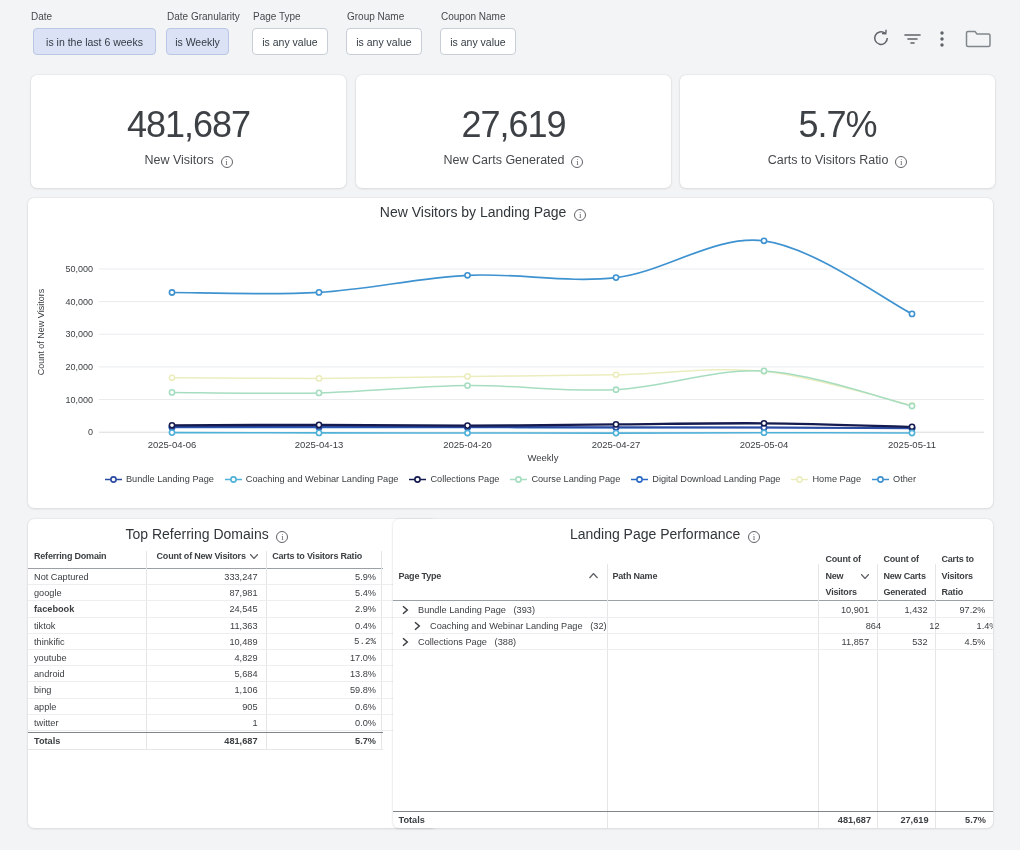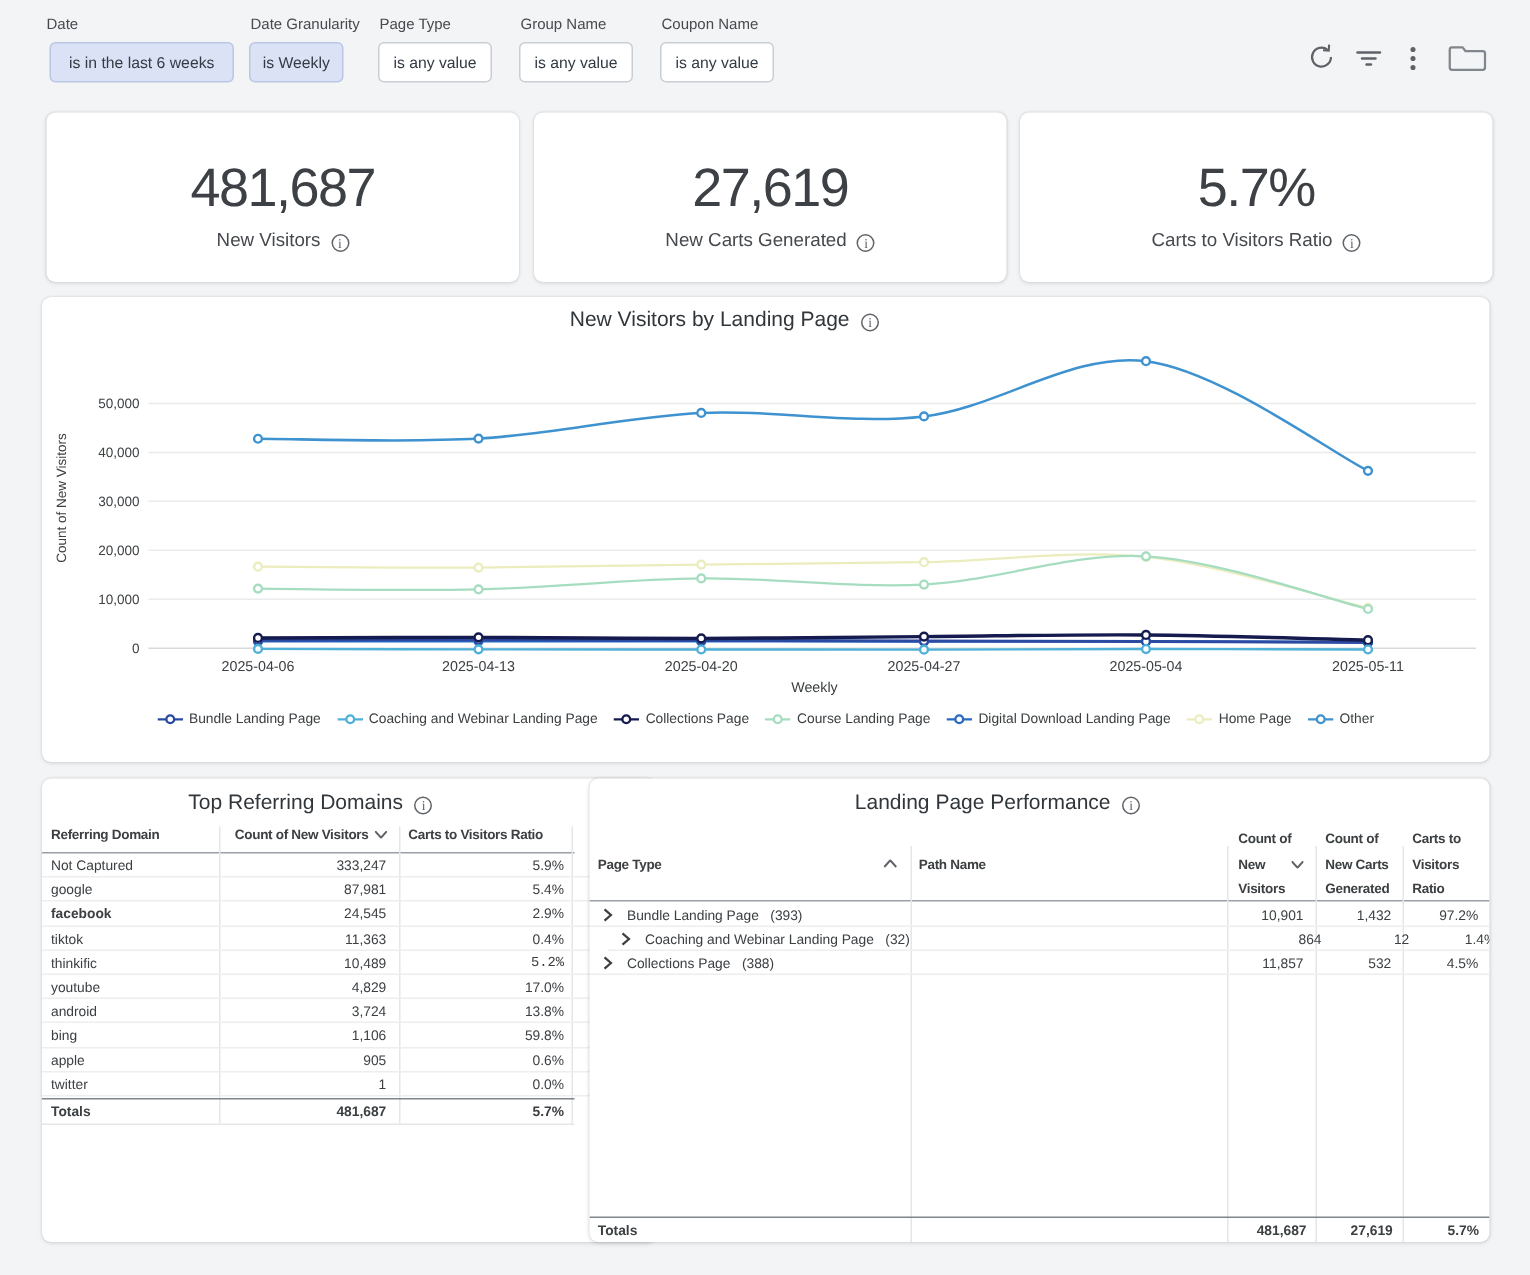--- a/index.html
+++ b/index.html
@@ -239,21 +239,21 @@
       <div class="td" style="left:118px; width:111.5px;">10,489</div>
       <div class="td" style="left:237.5px; width:110.5px;font-family:Liberation Mono, monospace;">5.2%</div>
     </div>
   <div class="trow" style="top:131.0px;">
       <div class="td" style="left:6px; width:110px; text-align:left;">youtube</div>
       <div class="td" style="left:118px; width:111.5px;">4,829</div>
       <div class="td" style="left:237.5px; width:110.5px;">17.0%</div>
     </div>
   <div class="trow" style="top:147.2px;">
       <div class="td" style="left:6px; width:110px; text-align:left;">android</div>
-      <div class="td" style="left:118px; width:111.5px;">3,724</div>
+      <div class="td" style="left:118px; width:111.5px;">5,684</div>
       <div class="td" style="left:237.5px; width:110.5px;">13.8%</div>
     </div>
   <div class="trow" style="top:163.4px;">
       <div class="td" style="left:6px; width:110px; text-align:left;">bing</div>
       <div class="td" style="left:118px; width:111.5px;">1,106</div>
       <div class="td" style="left:237.5px; width:110.5px;">59.8%</div>
     </div>
   <div class="trow" style="top:179.6px;">
       <div class="td" style="left:6px; width:110px; text-align:left;">apple</div>
       <div class="td" style="left:118px; width:111.5px;">905</div>

